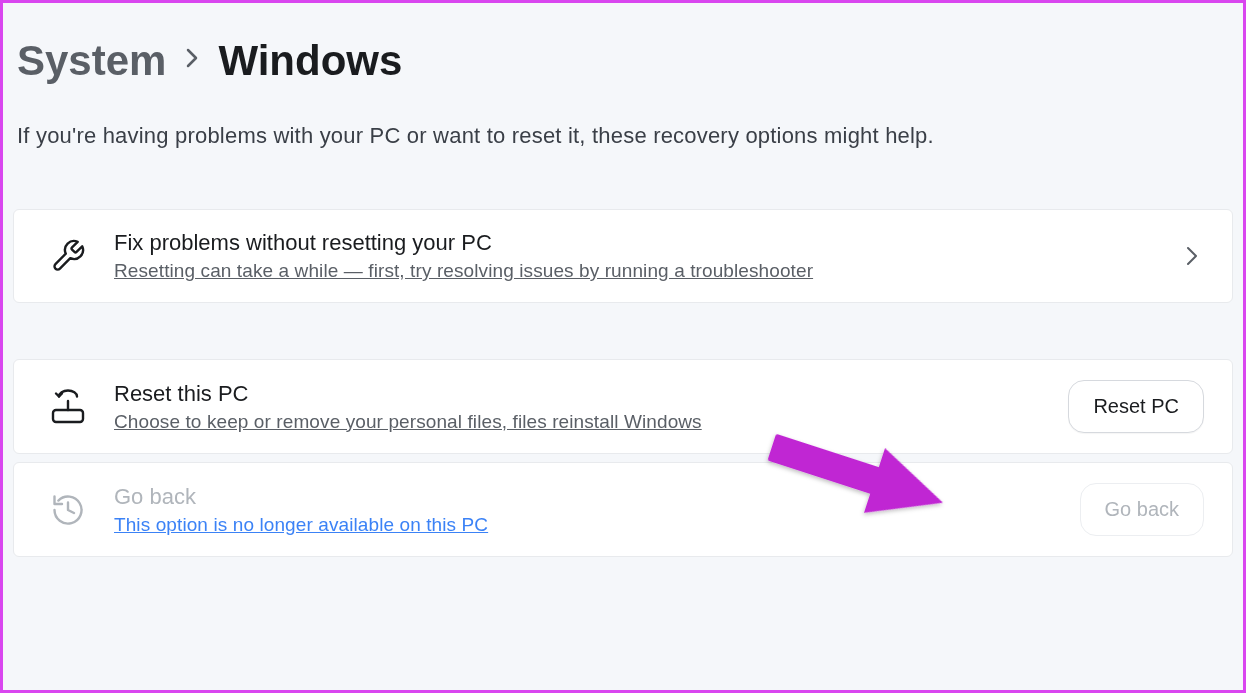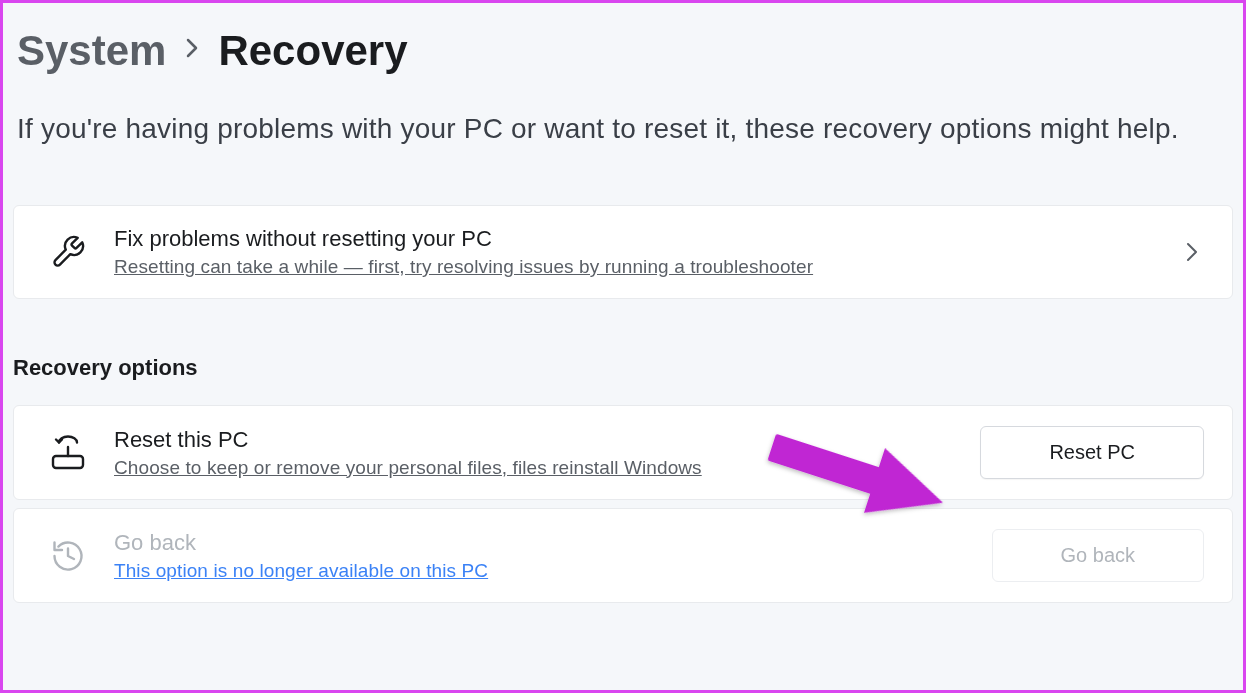--- a/index.html
+++ b/index.html
@@ -11,20 +11,21 @@
       font-family: 'Segoe UI', -apple-system, BlinkMacSystemFont, sans-serif;
       background: #f5f7fa;
       width: 1246px;
       height: 693px;
       border: 3px solid #d946ef;
       position: relative;
       overflow: hidden;
     }
     .content {
       padding: 24px 10px 10px 10px;
+      margin-top: 10px;
     }
     .breadcrumb {
       display: flex;
       align-items: center;
       gap: 18px;
       margin-bottom: 38px;
       padding-left: 4px;
     }
     .breadcrumb-parent {
       font-size: 42px;
@@ -36,21 +37,21 @@
       font-size: 28px;
       color: #5a5f66;
       font-weight: 300;
     }
     .breadcrumb-current {
       font-size: 42px;
       font-weight: 600;
       color: #1a1c1f;
     }
     .page-description {
-      font-size: 28px;
+      font-size: 22px;
       color: #3a3f47;
       margin-bottom: 60px;
       padding-left: 4px;
       letter-spacing: 0.2px;
     }
     .section-heading {
       font-size: 22px;
       font-weight: 600;
       color: #1a1c1f;
       margin-bottom: 24px;
@@ -112,22 +113,22 @@
       width: 24px;
       height: 24px;
       color: #5a5f66;
       display: flex;
       align-items: center;
       justify-content: center;
     }
     .card-button {
       background: #fff;
       border: 1px solid #d6d9de;
-      border-radius: 6px;
-      padding: 14px 68px;
+      border-radius: 16px;
+      padding: 14px 24px;
       font-size: 20px;
       color: #1a1c1f;
       cursor: pointer;
       font-family: inherit;
       box-shadow: 0 1px 1px rgba(0,0,0,0.04);
     }
     .card-button.disabled {
       color: #b0b5bb;
       border-color: #eceef1;
       cursor: default;
@@ -146,21 +147,21 @@
 
 <div class="content">
 
   <div class="breadcrumb">
     <span class="breadcrumb-parent">System</span>
     <span class="breadcrumb-chevron">
       <svg width="16" height="24" viewBox="0 0 16 24" fill="none" stroke="currentColor" stroke-width="2.5" stroke-linecap="round" stroke-linejoin="round">
         <polyline points="4,4 12,12 4,20"></polyline>
       </svg>
     </span>
-    <span class="breadcrumb-current">Recovery</span>
+    <span class="breadcrumb-current">Windows</span>
   </div>
 
   <p class="page-description">If you're having problems with your PC or want to reset it, these recovery options might help.</p>
 
   <div class="card troubleshoot">
     <div class="card-icon">
       <svg viewBox="0 0 24 24" fill="none" stroke="#1a1c1f" stroke-width="1.6" stroke-linecap="round" stroke-linejoin="round">
         <path d="M14.7 6.3a1 1 0 0 0 0 1.4l1.6 1.6a1 1 0 0 0 1.4 0l3.77-3.77a6 6 0 0 1-7.94 7.94l-6.91 6.91a2.12 2.12 0 0 1-3-3l6.91-6.91a6 6 0 0 1 7.94-7.94l-3.76 3.76z"></path>
       </svg>
     </div>
@@ -168,21 +169,20 @@
       <div class="card-title">Fix problems without resetting your PC</div>
       <div class="card-subtitle">Resetting can take a while — first, try resolving issues by running a troubleshooter</div>
     </div>
     <div class="card-chevron">
       <svg width="14" height="22" viewBox="0 0 14 22" fill="none" stroke="#5a5f66" stroke-width="2" stroke-linecap="round" stroke-linejoin="round">
         <polyline points="3,3 11,11 3,19"></polyline>
       </svg>
     </div>
   </div>
 
-  <h2 class="section-heading">Recovery options</h2>
 
   <div class="card">
     <div class="card-icon">
       <svg viewBox="0 0 24 24" fill="none" stroke="#1a1c1f" stroke-width="1.6" stroke-linecap="round" stroke-linejoin="round">
         <path d="M4 14 h16 a2 2 0 0 1 2 2 v4 a2 2 0 0 1 -2 2 h-16 a2 2 0 0 1 -2 -2 v-4 a2 2 0 0 1 2 -2 z"></path>
         <path d="M12 14 V 8"></path>
         <path d="M6 5 a6 4 0 0 1 12 0"></path>
         <polyline points="4,3 6,5 8,3"></polyline>
       </svg>
     </div>

